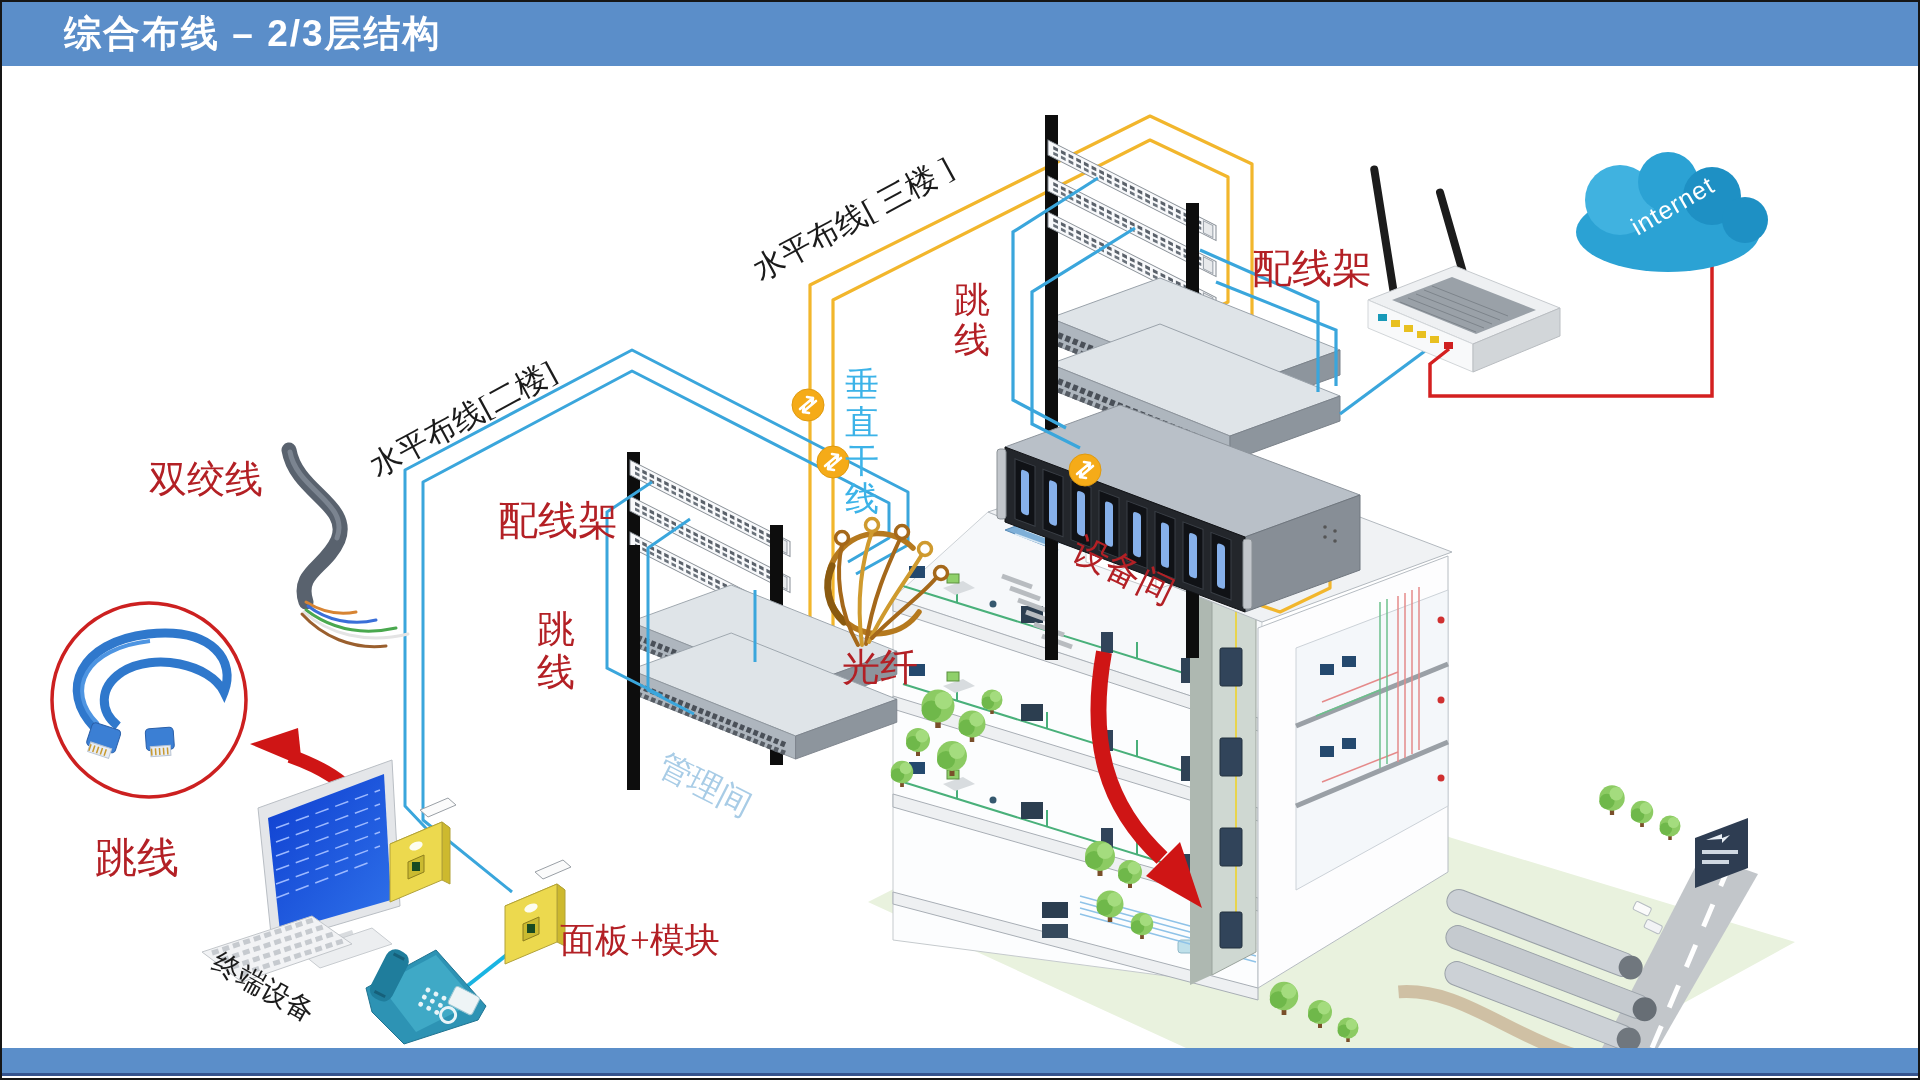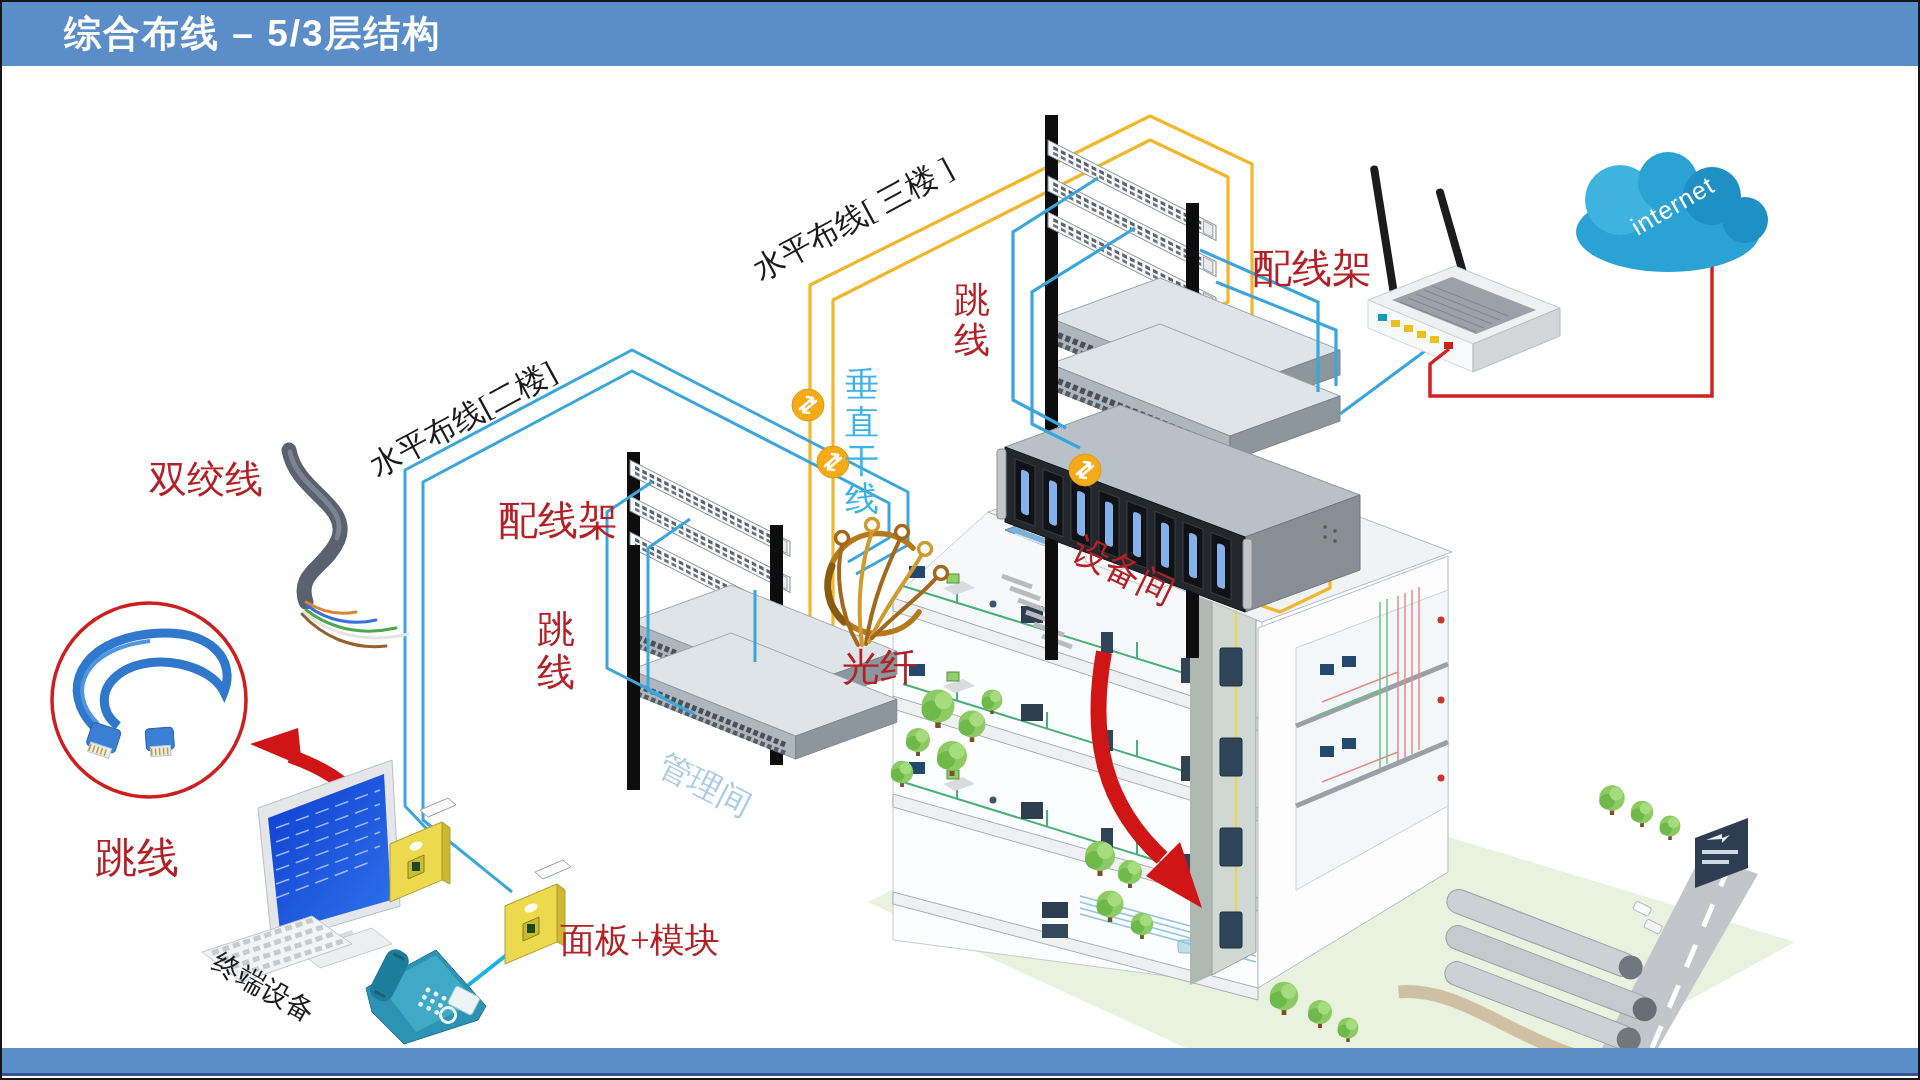--- a/index.html
+++ b/index.html
@@ -13,21 +13,21 @@
              border-bottom:3px solid #35548e;z-index:40;}
   svg text{font-family:"Liberation Serif","Liberation Sans",serif;}
   .lbl-red{fill:#b32025;}
   .lbl-black{fill:#1b1b1b;}
 </style>
 </head>
 <body>
 
 <div class="frame"></div>
 <div class="topbar">
-  <span class="title">综合布线 – 5/3层结构</span>
+  <span class="title">综合布线 – 2/3层结构</span>
 </div>
 <div class="bottombar"></div>
 
 <svg width="1920" height="1080" viewBox="0 0 1920 1080" style="position:absolute;left:0;top:0;" xmlns="http://www.w3.org/2000/svg">
 <defs>
   <linearGradient id="scr" x1="0" y1="0" x2="1" y2="1">
     <stop offset="0" stop-color="#0e3ed0"></stop>
         <stop offset="1" stop-color="#2f72ea"></stop>
   </linearGradient>
   <g id="pp">

